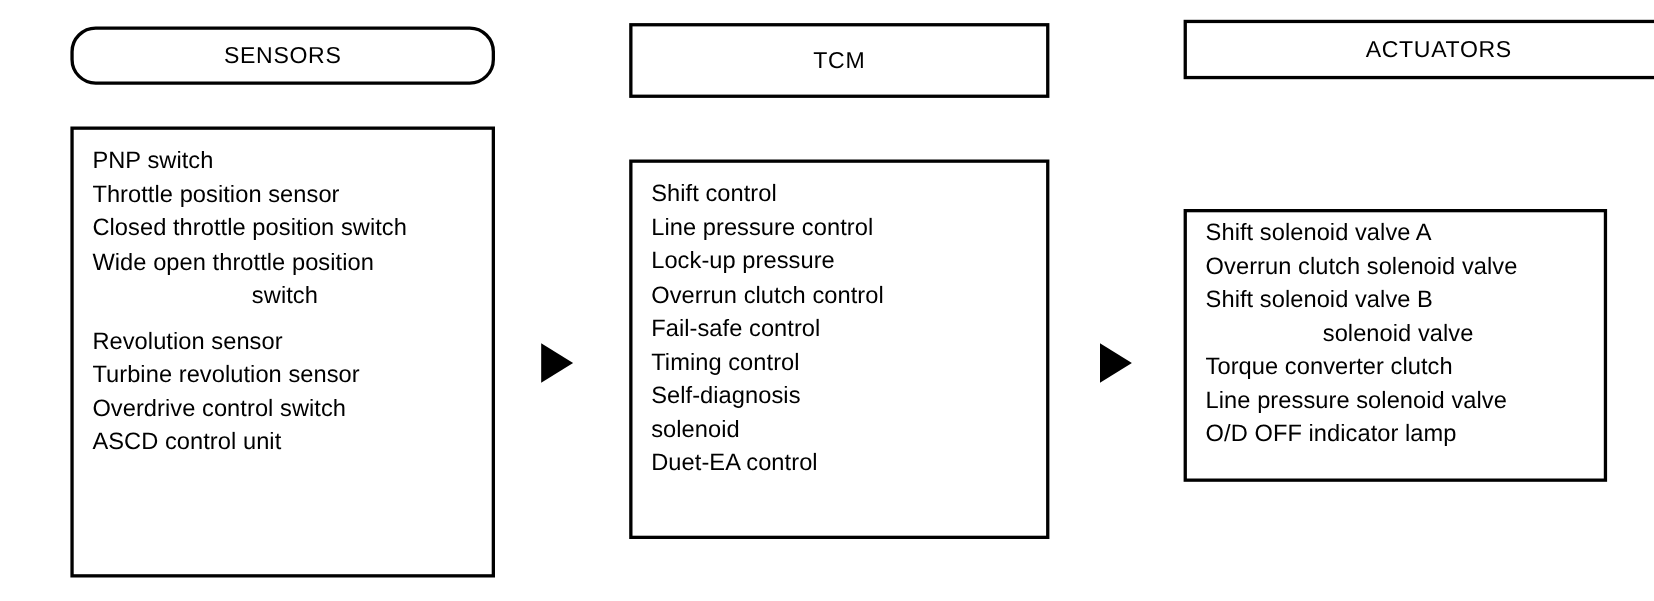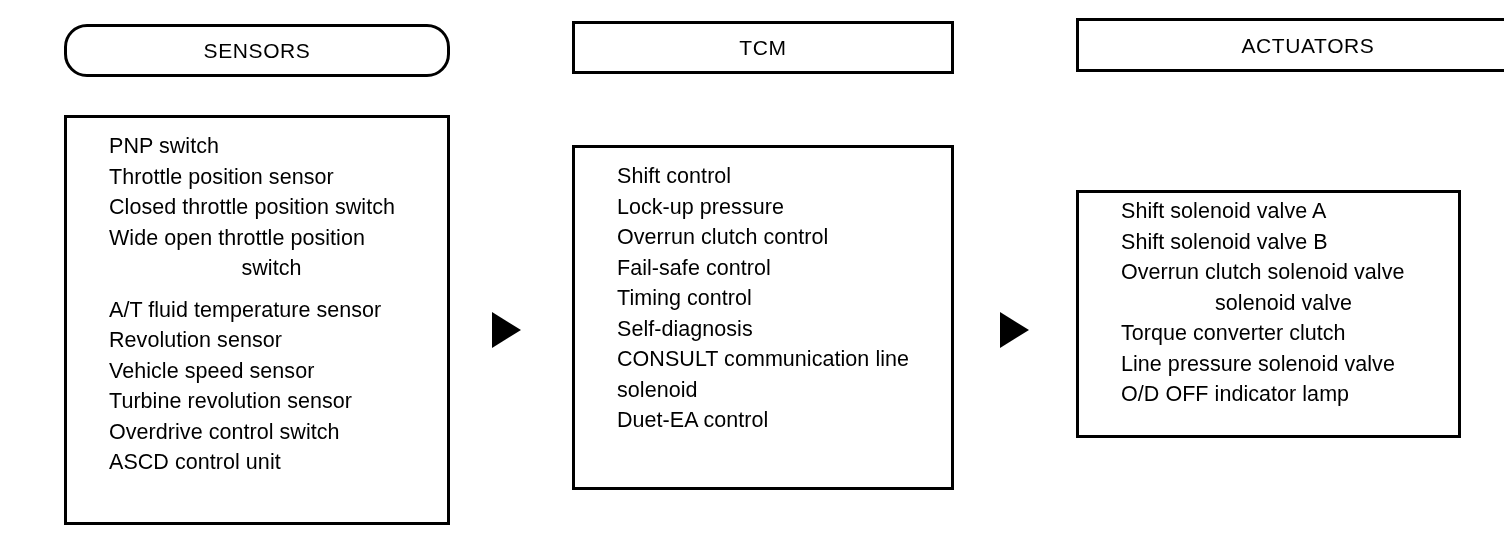--- a/index.html
+++ b/index.html
@@ -54,35 +54,34 @@
     list-style: none;
     margin: 0;
     padding: 0;
   }
 
   .item {
     font-size: 21.5px;
     line-height: 30.5px;
     white-space: nowrap;
     letter-spacing: 0.05px;
-    margin-left: 25px;
   }
 
   .item.cont {
     text-align: center;
   }
 
   .item.spacer {
     height: 11px;
     line-height: 11px;
   }
 
   
   #sensors-header   { left: 64px;   top: 24px;  width: 386px; height: 53px; border-radius: 23px; }
-  #tcm-header       { left: 572px;  top: 21px;  width: 382px; height: 53px; }
+  #tcm-header       { left: 572px;  top: 21px;  width: 382px; height: 68px; }
   #actuators-header { left: 1076px; top: 18px;  width: 464px; height: 54px; }
 
   
   #sensors-body   { left: 64px;   top: 115px; width: 386px; height: 410px; }
   #tcm-body       { left: 572px;  top: 145px; width: 382px; height: 345px; }
   #actuators-body { left: 1076px; top: 190px; width: 385px; height: 248px; }
 
   
   #sensors-list   { left: 84px;   top: 131px; width: 350px; }
   #tcm-list       { left: 592px;  top: 161px; width: 348px; }
@@ -111,59 +110,57 @@
 
   <div class="box" id="sensors-body"></div>
 
   <ul class="item-list" id="sensors-list">
     <li class="item">PNP switch</li>
     <li class="item">Throttle position sensor</li>
     <li class="item">Closed throttle position switch</li>
     <li class="item">Wide open throttle position</li>
     <li class="item cont">switch</li>
     <li class="item spacer"></li>
-    <li class="item">A/T fluid temperature sensor</li>
     <li class="item">Revolution sensor</li>
-    <li class="item">Vehicle speed sensor</li>
     <li class="item">Turbine revolution sensor</li>
     <li class="item">Overdrive control switch</li>
     <li class="item">ASCD control unit</li>
   </ul>
 
   <div class="arrow" id="arrow-sensors-to-tcm"></div>
 
   <div class="box header-box" id="tcm-header">
     <span class="header-label">TCM</span>
   </div>
 
   <div class="box" id="tcm-body"></div>
 
   <ul class="item-list" id="tcm-list">
     <li class="item">Shift control</li>
+    <li class="item">Line pressure control</li>
     <li class="item">Lock-up pressure</li>
     <li class="item">Overrun clutch control</li>
     <li class="item">Fail-safe control</li>
     <li class="item">Timing control</li>
     <li class="item">Self-diagnosis</li>
-    <li class="item">CONSULT communication line</li>
     <li class="item">solenoid</li>
     <li class="item">Duet-EA control</li>
   </ul>
 
   <div class="arrow" id="arrow-tcm-to-actuators"></div>
 
   <div class="box header-box" id="actuators-header">
     <span class="header-label">ACTUATORS</span>
   </div>
 
   <div class="box" id="actuators-body"></div>
 
   <ul class="item-list" id="actuators-list">
     <li class="item">Shift solenoid valve A</li>
+    <li class="item">Overrun clutch solenoid valve</li>
     <li class="item">Shift solenoid valve B</li>
-    <li class="item">Overrun clutch solenoid valve</li>
     <li class="item cont">solenoid valve</li>
     <li class="item">Torque converter clutch</li>
     <li class="item">Line pressure solenoid valve</li>
     <li class="item">O/D OFF indicator lamp</li>
   </ul>
 
 </div>
 
 </body></html>

